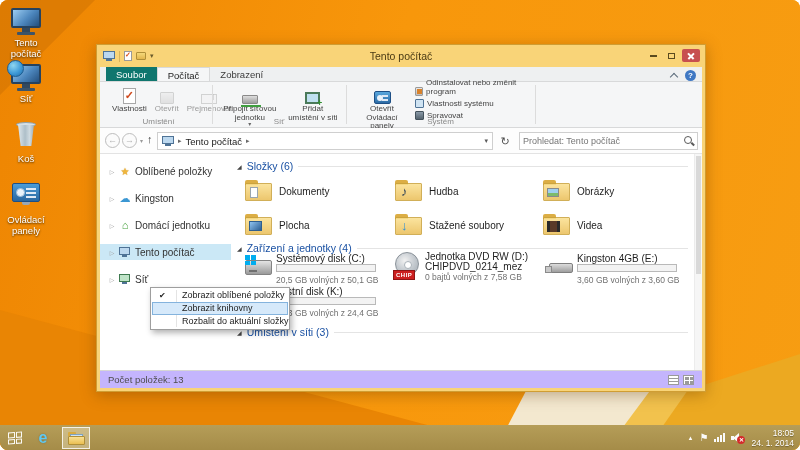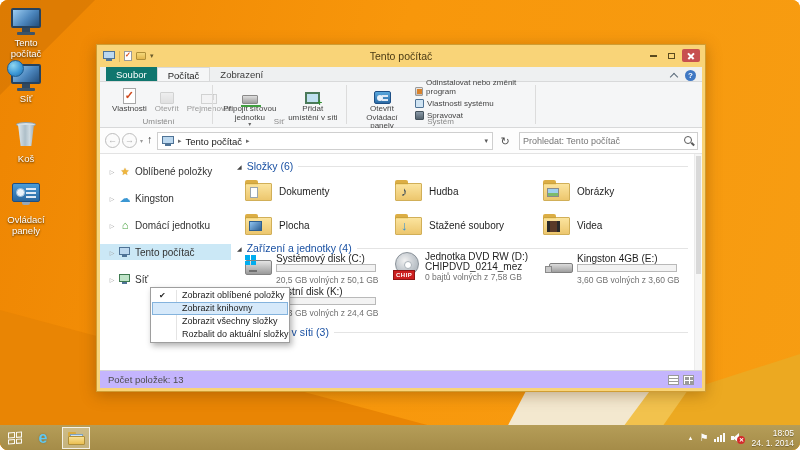--- a/index.html
+++ b/index.html
@@ -547,23 +547,20 @@
   <div class="ctxmenu">
     <div class="gutterline"></div>
     <div class="ctxitem">
       <span class="chk">✔</span>
       <span>Zobrazit oblíbené položky</span>
     </div>
     <div class="ctxitem hl">
       <span>Zobrazit knihovny</span>
     </div>
     <div class="ctxitem">
-      <span>Zobrazit všechny složky</span>
-    </div>
-    <div class="ctxitem">
       <span>Rozbalit do aktuální složky</span>
     </div>
   </div>
 
   <div class="taskbar">
     <div class="startbtn">
       <span class="winlogo">
           <span></span>
           <span></span>
           <span></span>

